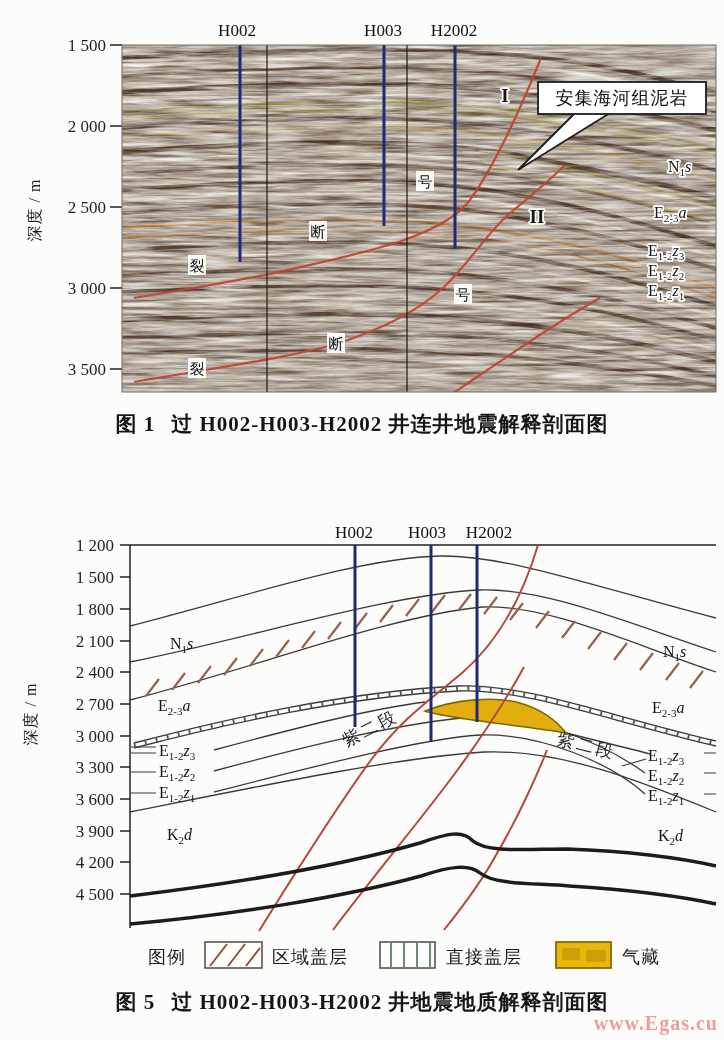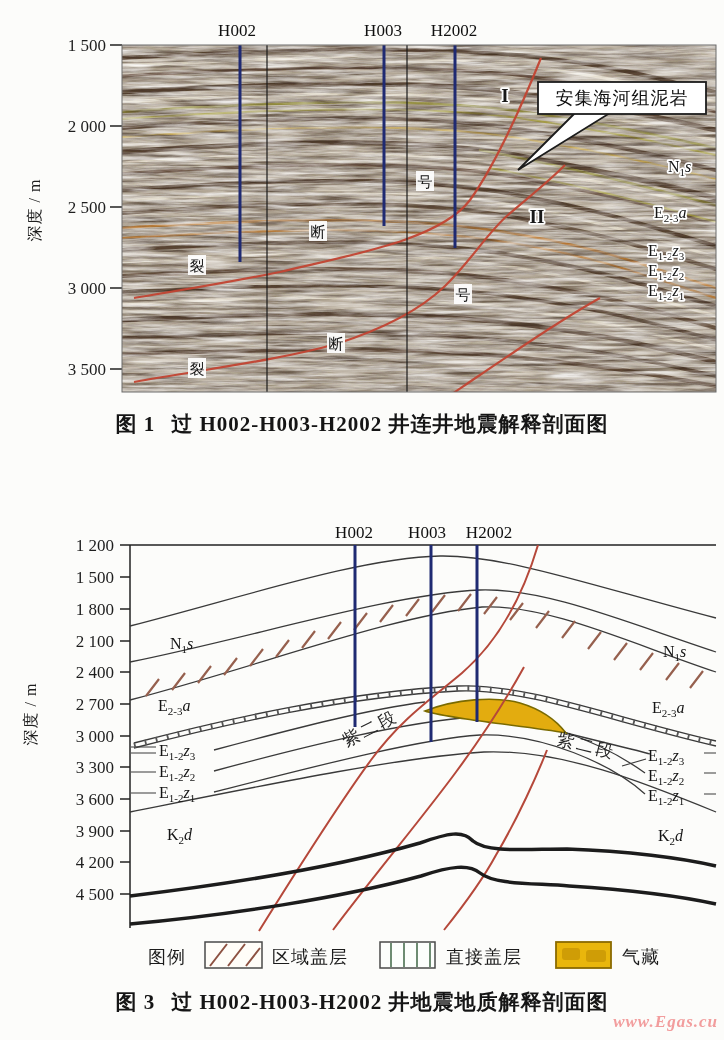--- a/index.html
+++ b/index.html
@@ -15,22 +15,22 @@
   .it{font-style:italic}
   .halo{stroke:#fff;stroke-width:3.5px;paint-order:stroke;stroke-linejoin:round}
   .cjs{font-size:15px;fill:#101010;text-anchor:middle}
   .rom{font-size:19px;fill:#181818;font-weight:bold;text-anchor:middle}
   .zi{font-size:17px;fill:#262626;letter-spacing:3px}
   .leg{font-size:18px;fill:#1c1c1c;letter-spacing:1px}
   .callout-t{font-size:18px;fill:#0e0e0e;text-anchor:middle;letter-spacing:1px}
   .cap{position:absolute;width:724px;text-align:center;font-weight:bold;font-size:21px;
        color:#151515;letter-spacing:1px}
   .cap .gap{margin-left:16px}
-  .wm{position:absolute;right:6px;top:1012px;font-style:italic;font-weight:bold;
-      font-size:17px;color:#f29d9d;letter-spacing:1px}
+  .wm{position:absolute;right:6px;top:1012px;font-weight:bold;
+      font-size:20px;color:#f29d9d;letter-spacing:1px}
 </style>
 </head>
 <body>
 
 <div class="page">
 
   <svg width="724" height="400" viewBox="0 0 724 400" style="top:0">
     <defs>
       <clipPath id="clip2">
           <rect x="122" y="45" width="594" height="347"></rect>
@@ -266,17 +266,17 @@
           <rect x="556" y="942" width="55" height="26" fill="#e9b60c" stroke="#8a6a00" stroke-width="1.8"></rect>
           <rect x="562" y="948" width="18" height="12" rx="3" fill="#cf9d06"></rect>
           <rect x="586" y="950" width="20" height="12" rx="3" fill="#cf9d06"></rect>
         </g>
         <text class="leg" x="622" y="963">气藏</text>
       </g>
     </g>
   </svg>
 
   <div class="cap" style="top:988px">
-    <span>图 3</span><span class="gap">过 H002-H003-H2002 井地震地质解释剖面图</span>
+    <span>图 5</span><span class="gap">过 H002-H003-H2002 井地震地质解释剖面图</span>
   </div>
 
   <div class="wm">www.Egas.cu</div>
 </div>
 
 </body></html>

